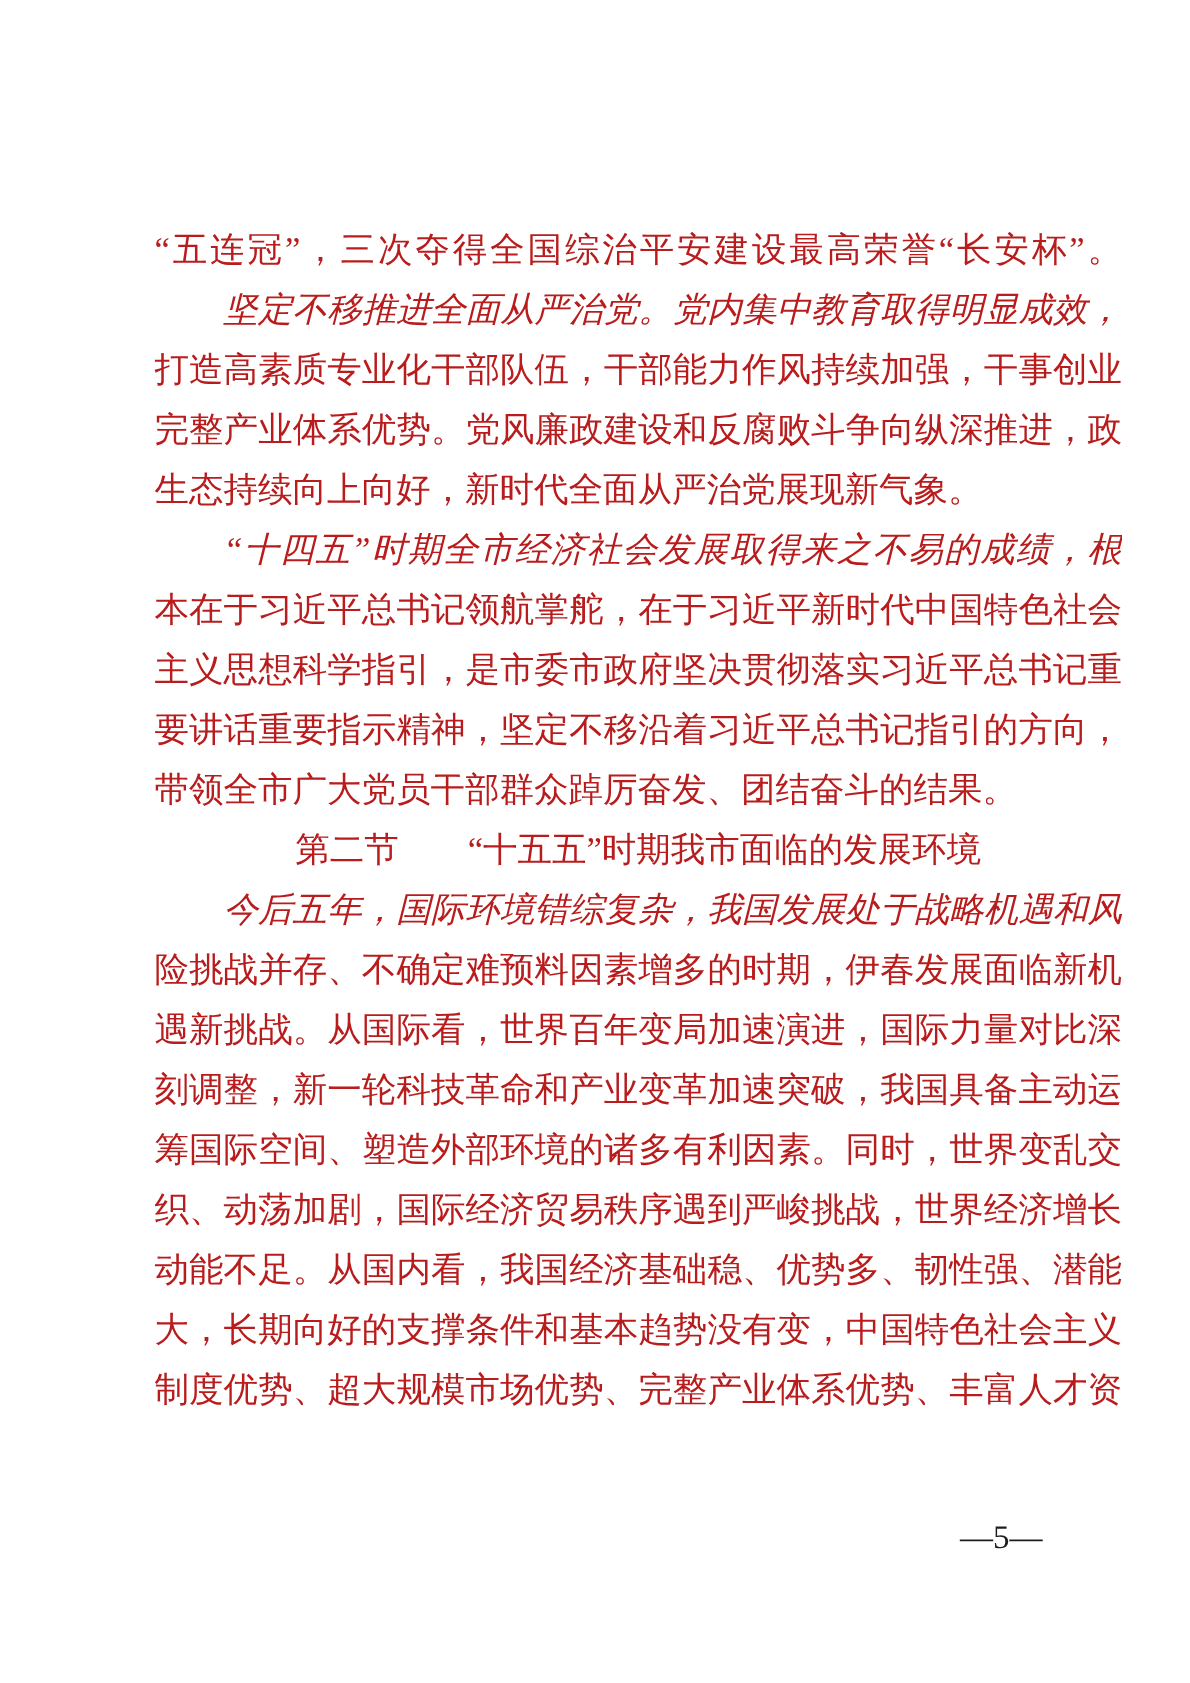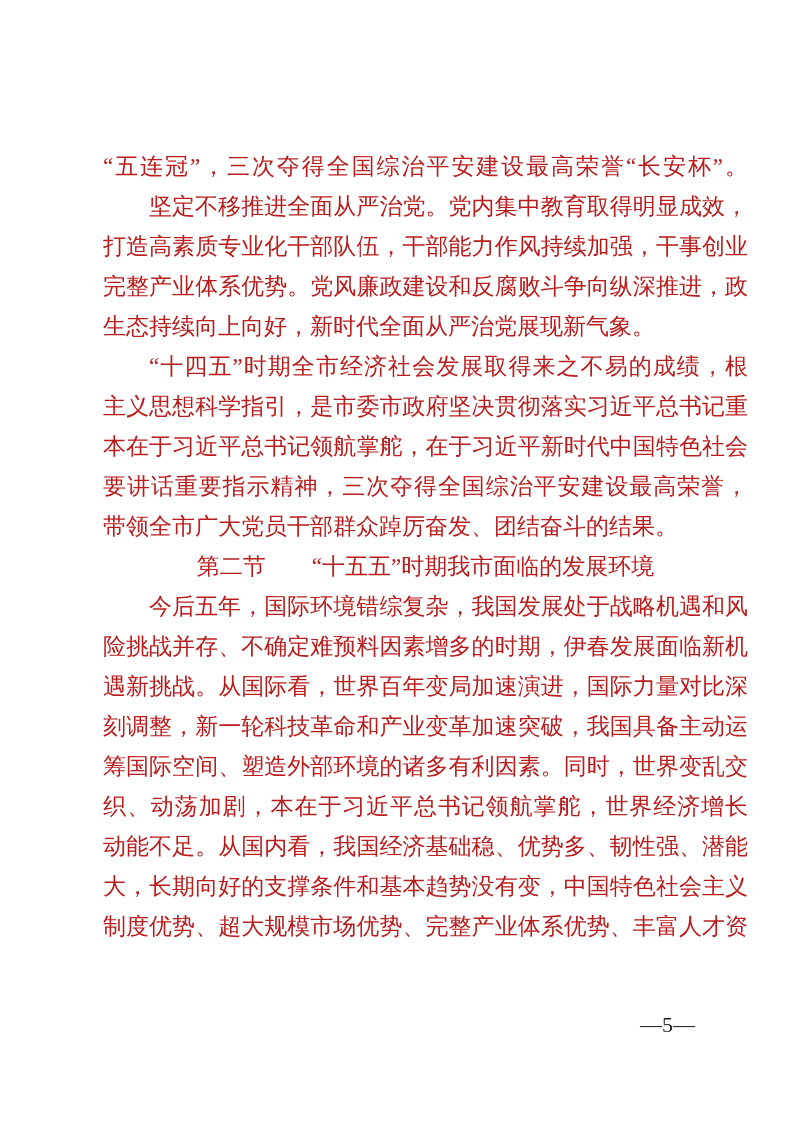--- a/index.html
+++ b/index.html
@@ -31,20 +31,21 @@
     overflow: hidden;
   }
   
   .line.j {
     text-align: justify;
     text-align-last: justify;
   }
   
   .line.ind {
     text-indent: 46px;
+    font-style: italic;
   }
   .line.center {
     text-align: right;
     text-align-last: center;
   }
   .page-number {
     position: absolute;
     top: 1012px;
     right: 98px;
     font-size: 22px;
@@ -62,34 +63,34 @@
         <div class="line j">“五连冠”，三次夺得全国综治平安建设最高荣誉“长安杯”。</div>
       </div>
       <div>
         <div class="line j ind">坚定不移推进全面从严治党。党内集中教育取得明显成效，</div>
         <div class="line j">打造高素质专业化干部队伍，干部能力作风持续加强，干事创业</div>
         <div class="line j">完整产业体系优势。党风廉政建设和反腐败斗争向纵深推进，政治</div>
         <div class="line">生态持续向上向好，新时代全面从严治党展现新气象。</div>
       </div>
       <div>
         <div class="line j ind">“十四五”时期全市经济社会发展取得来之不易的成绩，根</div>
+        <div class="line j">本在于习近平总书记领航掌舵，在于习近平新时代中国特色社会</div>
         <div class="line j">主义思想科学指引，是市委市政府坚决贯彻落实习近平总书记重</div>
-        <div class="line j">本在于习近平总书记领航掌舵，在于习近平新时代中国特色社会</div>
-        <div class="line j">要讲话重要指示精神，三次夺得全国综治平安建设最高荣誉，</div>
+        <div class="line j">要讲话重要指示精神，坚定不移沿着习近平总书记指引的方向，</div>
         <div class="line">带领全市广大党员干部群众踔厉奋发、团结奋斗的结果。</div>
       </div>
       <div>
         <div class="line center">第二节　　“十五五”时期我市面临的发展环境</div>
       </div>
       <div>
         <div class="line j ind">今后五年，国际环境错综复杂，我国发展处于战略机遇和风</div>
         <div class="line j">险挑战并存、不确定难预料因素增多的时期，伊春发展面临新机</div>
         <div class="line j">遇新挑战。从国际看，世界百年变局加速演进，国际力量对比深</div>
         <div class="line j">刻调整，新一轮科技革命和产业变革加速突破，我国具备主动运</div>
         <div class="line j">筹国际空间、塑造外部环境的诸多有利因素。同时，世界变乱交</div>
-        <div class="line j">织、动荡加剧，本在于习近平总书记领航掌舵，世界经济增长</div>
+        <div class="line j">织、动荡加剧，国际经济贸易秩序遇到严峻挑战，世界经济增长</div>
         <div class="line j">动能不足。从国内看，我国经济基础稳、优势多、韧性强、潜能</div>
         <div class="line j">大，长期向好的支撑条件和基本趋势没有变，中国特色社会主义</div>
         <div class="line j">制度优势、超大规模市场优势、完整产业体系优势、丰富人才资</div>
       </div>
     </div>
   <div class="page-number">—5—</div>
 </div>
 
 </body></html>

